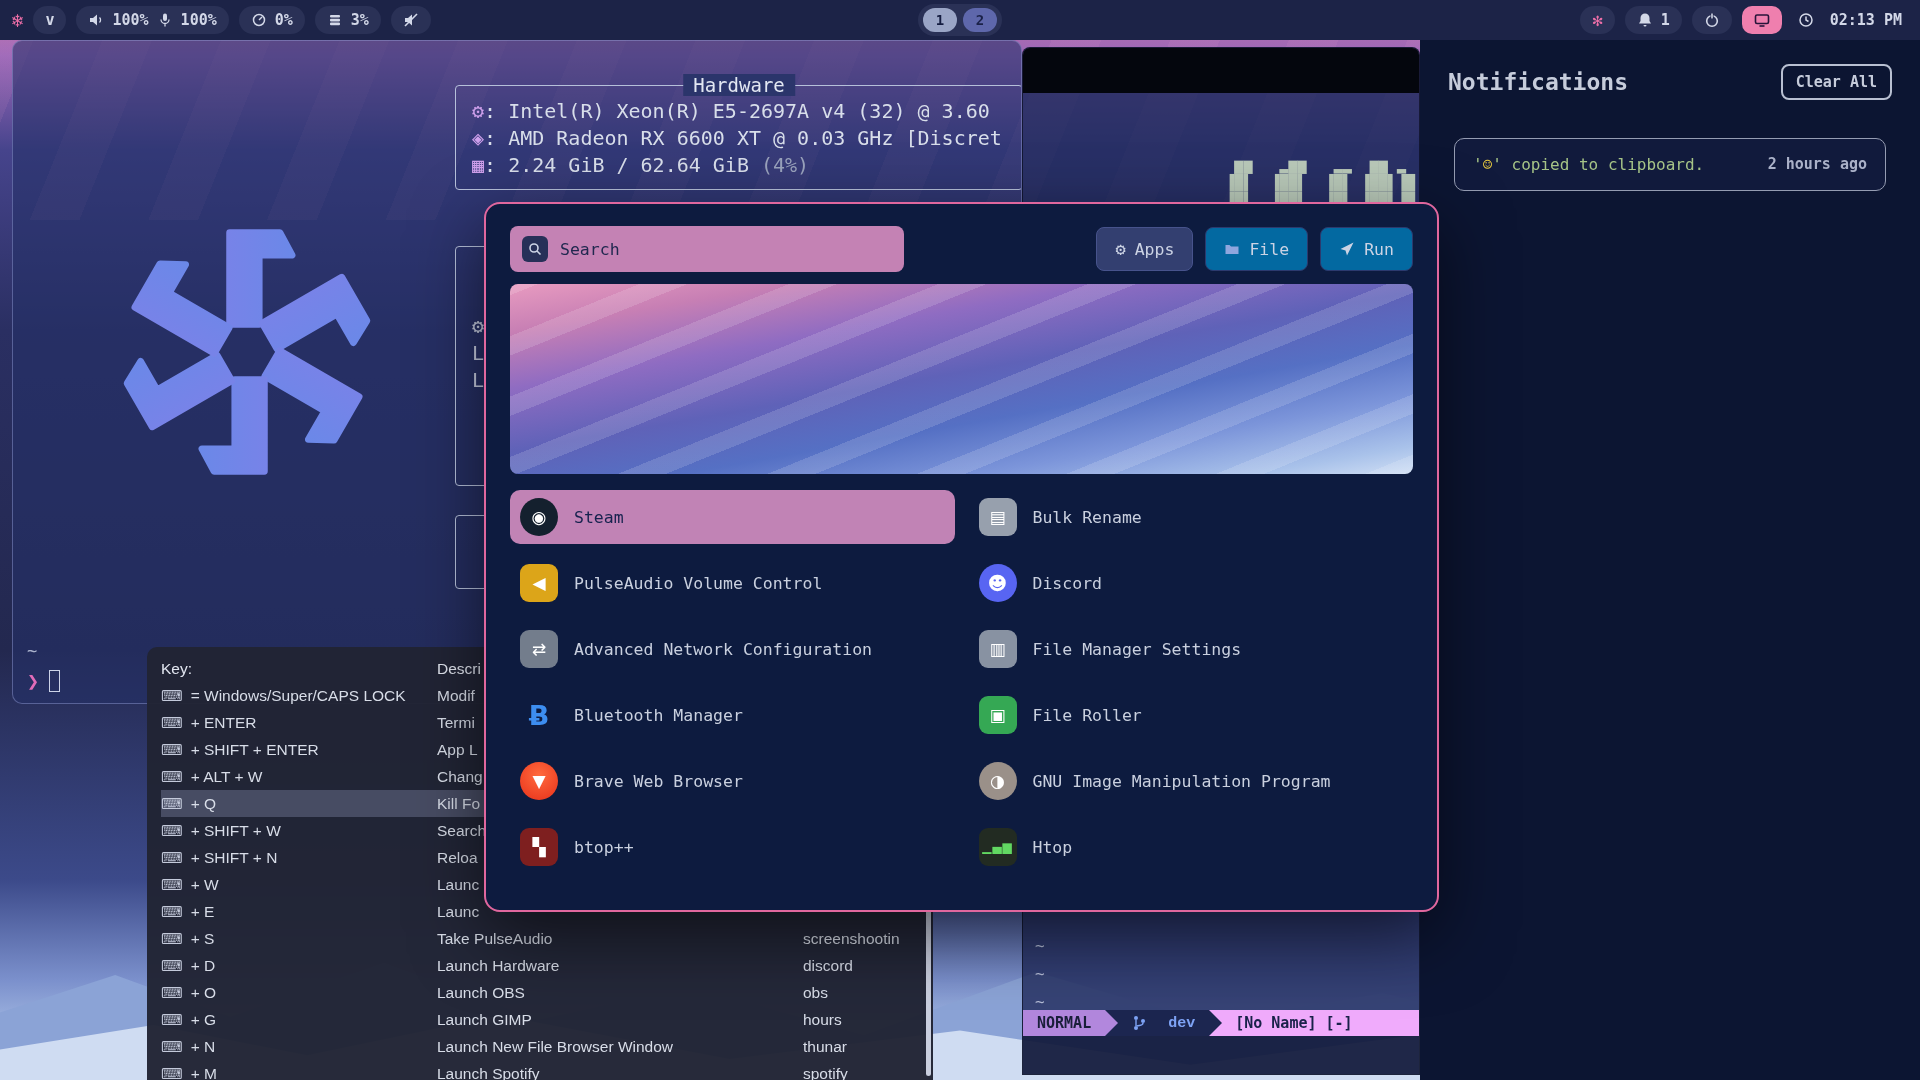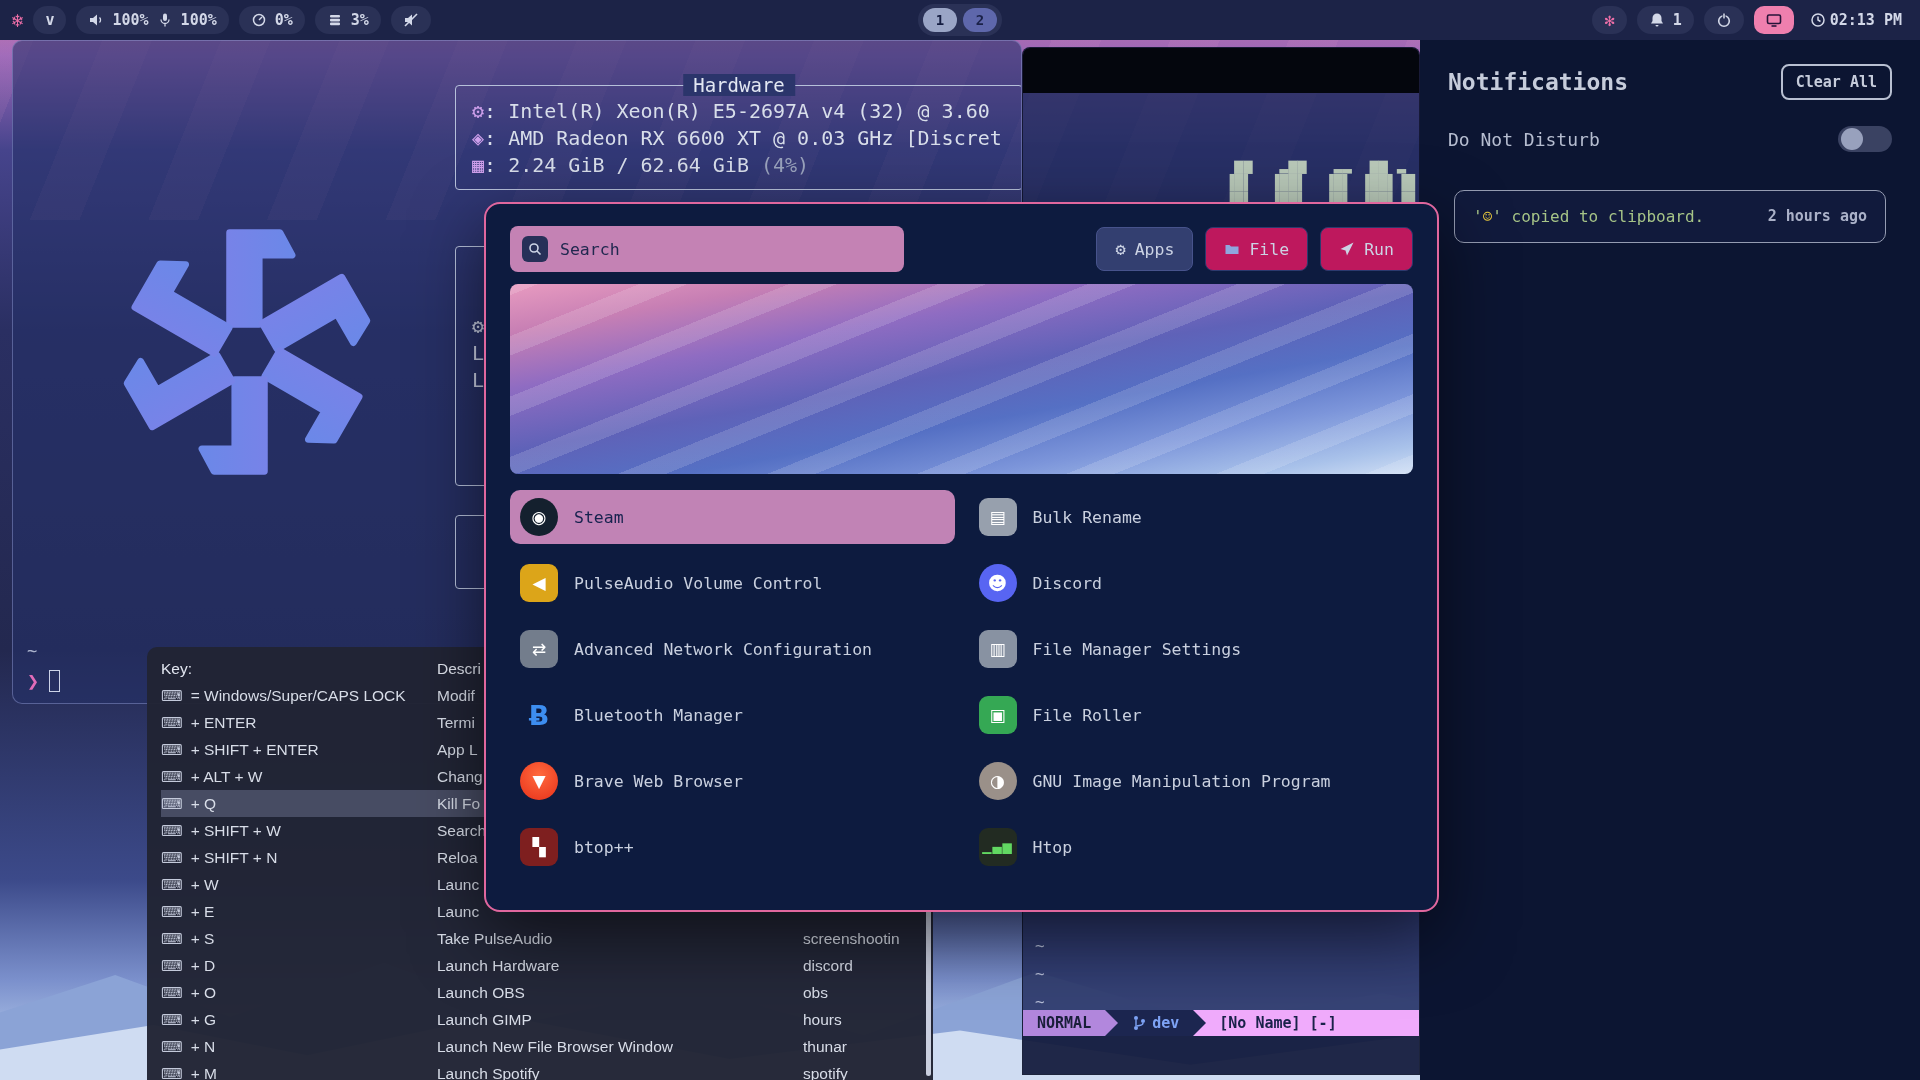--- a/index.html
+++ b/index.html
@@ -28,21 +28,21 @@
   .bar-logo{color:#ee6fa8;font-size:19px;font-weight:normal;}
   .icon-svg{display:block;}
   .ws-outer{position:absolute;left:50%;top:50%;transform:translate(-50%,-50%);
     background:#2a3156;border-radius:999px;padding:4px 5px;display:flex;gap:6px;}
   .ws{width:34px;height:24px;border-radius:999px;display:flex;align-items:center;justify-content:center;font-size:14px;font-weight:bold;
     background:#5e67ab;color:#1a2148;}
   .ws.active{background:#9aa5c6;color:#141c40;}
   .bar-right{margin-left:auto;display:flex;align-items:center;gap:10px;}
   .accent{color:#ee6fa8;font-size:17px;}
   .pill.pink{background:#ef7fae;color:#27143a;border-radius:10px;height:28px;}
-  .clockwrap{display:flex;align-items:center;gap:4px;padding:0 6px;}
+  .clockwrap{display:flex;align-items:center;gap:16px;padding:0 6px;}
 
   
   .term1{position:absolute;left:12px;top:40px;width:1010px;height:664px;z-index:10;
     background:rgba(37,48,103,.58);border:1px solid rgba(150,160,215,.45);border-radius:10px;overflow:hidden;}
   .nix-logo{position:absolute;left:55px;top:138px;}
   .ffbox{position:absolute;left:442px;right:-2px;border:1px solid #b6c0da;border-radius:4px;padding:12px 16px 10px;}
   .ffbox .fftitle{position:absolute;top:-12px;left:50%;transform:translateX(-50%);
     background:#2b356b;padding:0 10px;font-size:19px;color:#e2e7f2;}
   .hw-row{display:flex;font-size:20px;line-height:27px;white-space:pre;}
   .hw-icon{color:#cfa0ec;}
@@ -56,21 +56,21 @@
 
   
   .term2{position:absolute;left:1022px;top:47px;width:398px;height:1028px;z-index:12;
     background:rgba(32,42,92,.8);border-radius:8px 8px 0 0;overflow:hidden;border:1px solid rgba(5,8,20,.6);}
   .t2-titlebar{height:45px;background:#04060d;}
   .skyline{position:absolute;top:72px;right:4px;font-size:15px;line-height:18px;color:#b9c9b9;text-align:left;white-space:pre;}
   .t2-tildes{position:absolute;left:12px;top:884px;font-size:16px;line-height:28px;color:#b4bcd6;}
   .statusline{position:absolute;left:0;top:962px;width:100%;height:26px;display:flex;align-items:stretch;background:#1c2650;font-size:15px;font-weight:bold;}
   .sl-mode{background:#b287dd;color:#1a1f3a;display:flex;align-items:center;padding:0 14px;}
   .sl-arrow{width:0;height:0;border-top:13px solid transparent;border-bottom:13px solid transparent;border-left:13px solid #b287dd;}
-  .sl-branch{display:flex;align-items:center;gap:6px;padding:0 14px;color:#7ea3f5;}
+  .sl-branch{display:flex;align-items:center;gap:22px;padding:0 14px;color:#7ea3f5;font-family:Liberation Mono, monospace;}
   .sl-file{flex:1;background:#f0abfc;color:#19224a;display:flex;align-items:center;position:relative;padding-left:26px;}
   .sl-file::before{content:"";position:absolute;left:0;top:0;width:0;height:0;
     border-top:13px solid transparent;border-bottom:13px solid transparent;border-left:13px solid #1c2650;}
   .cmdline{position:absolute;left:0;top:988px;width:100%;bottom:0;background:rgba(12,18,44,.65);}
 
   
   .kbwin{position:absolute;left:147px;top:647px;width:786px;height:433px;z-index:20;
     background:rgba(33,36,52,.97);border-radius:10px 10px 0 0;padding:8px 10px 0 14px;
     font-family:"Liberation Sans", sans-serif;font-size:15.5px;color:#d8dde8;overflow:hidden;}
   .kb-scroll{position:absolute;right:2px;top:4px;bottom:4px;width:5px;background:#c9cede;border-radius:3px;}
@@ -84,21 +84,21 @@
     background:#0d1b3f;border:2px solid #e0679e;border-radius:16px;padding:22px 24px;
     box-shadow:0 24px 70px rgba(0,0,0,.55);}
   .search-row{display:flex;align-items:center;}
   .searchbox{width:394px;height:46px;background:#c482b4;border-radius:8px;display:flex;align-items:center;gap:12px;padding:0 12px;}
   .search-iconbox{width:26px;height:26px;background:#273058;border-radius:6px;display:flex;align-items:center;justify-content:center;flex:none;}
   .searchbox input{flex:1;border:none;outline:none;background:transparent;font-family:"DejaVu Sans Mono",monospace;
     font-size:16.5px;color:#1c2450;}
   .searchbox input::placeholder{color:#20284f;opacity:1;}
   .tabs{margin-left:auto;display:flex;gap:12px;}
   .tab{height:44px;padding:0 18px;border-radius:8px;display:flex;align-items:center;gap:9px;
-    font-size:16.5px;color:#ccd3e4;background:#be185d;border:1px solid #2c3a6e;}
+    font-size:16.5px;color:#ccd3e4;background:#0369a1;border:1px solid #2c3a6e;}
   .tab.active{background:#333f70;border-color:#47538c;}
   .tab .tgear{font-size:17px;}
   .banner{margin-top:12px;height:190px;border-radius:8px;position:relative;overflow:hidden;
     background:linear-gradient(170deg,#e89bc0 0%,#c77fb4 14%,#8f6cc2 30%,#5f62b8 48%,#5570c4 63%,#7c95da 78%,#a9c2ea 92%,#cfdef4 100%);}
   .banner::after{content:"";position:absolute;inset:0;
     background:repeating-linear-gradient(-22deg, rgba(255,255,255,.14) 0 18px, rgba(255,255,255,0) 18px 56px);}
   .appgrid{margin-top:16px;display:grid;grid-template-columns:1fr 1fr;column-gap:14px;row-gap:12px;}
   .app-row{height:54px;border-radius:10px;display:flex;align-items:center;gap:16px;padding:0 10px;color:#c9d0df;}
   .app-row.selected{background:#c183b5;color:#16224e;}
   .app-label{font-size:16.5px;}
@@ -414,26 +414,20 @@
         </span>
       <span class="app-label">Htop</span>
     </div>
     </div>
 </div>
 
 <div class="notifpanel">
   <div class="notif-head">
     <span class="notif-title">Notifications</span>
     <button class="clearall">Clear All</button>
-  </div>
-  <div class="dnd-row">
-    <span class="dnd-label">Do Not Disturb</span>
-    <span class="toggle">
-        <span class="knob"></span>
-      </span>
   </div>
   <div class="notif-card">
     <span class="notif-msg"><span>'</span><span class="emoji">☺</span><span>' copied to clipboard.</span></span>
     <span class="notif-time">2 hours ago</span>
   </div>
 </div>
 
 <div class="topbar">
   <span class="bar-logo">❄</span>
   <span class="pill">

